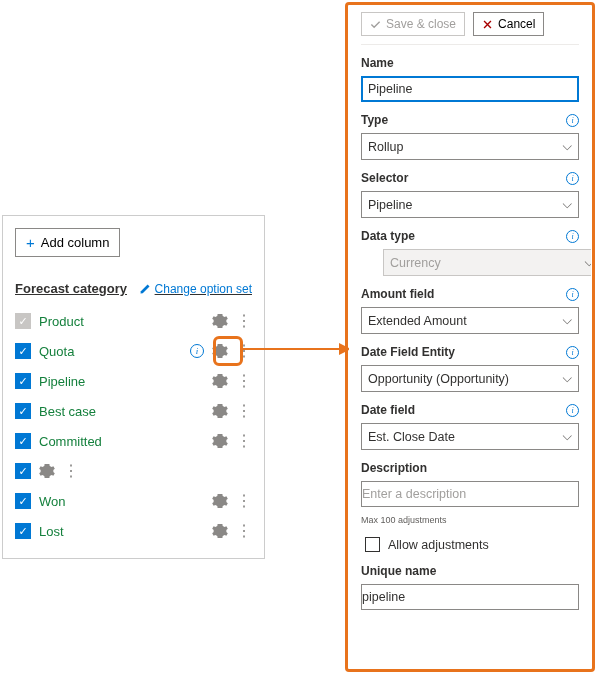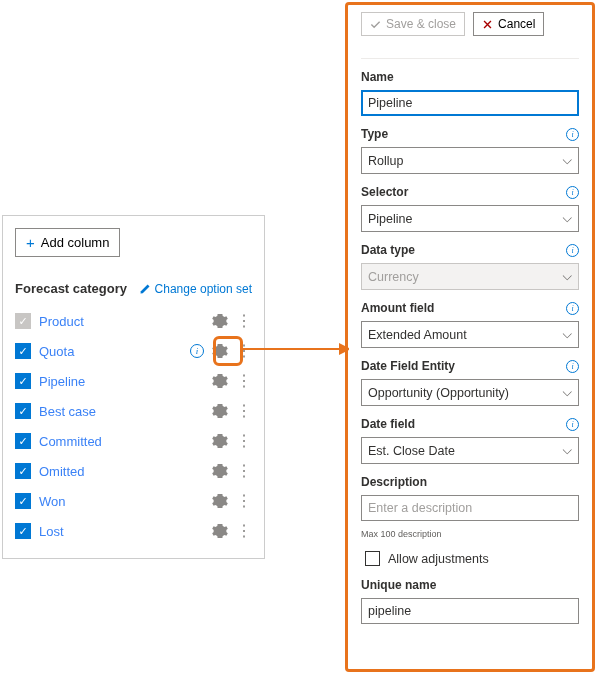--- a/index.html
+++ b/index.html
@@ -37,20 +37,21 @@
       color: #0078d4;
       font-size: 15px;
       line-height: 1;
     }
     .section-header {
       display: flex;
       justify-content: space-between;
       align-items: center;
       margin-top: 24px;
       margin-bottom: 10px;
+      text-decoration: underline;
     }
     .section-label { font-weight: 600; font-size: 13px; }
     .change-link {
       display: inline-flex;
       align-items: center;
       gap: 4px;
       color: #0078d4;
       font-size: 12px;
       cursor: pointer;
     }
@@ -65,21 +66,21 @@
     .cat-checkbox {
       width: 16px; height: 16px;
       background: #0078d4;
       display: inline-flex;
       align-items: center;
       justify-content: center;
       color: #fff;
       font-size: 11px;
     }
     .cat-checkbox.disabled { background: #c8c6c4; }
-    .cat-name { flex: 1; font-size: 13px; color: #3b82f6; }
+    .cat-name { flex: 1; font-size: 13px; color: #15803d; }
     .cat-row .info-i {
       width: 14px; height: 14px; border: 1px solid #0078d4; border-radius: 50%;
       display: inline-flex; align-items: center; justify-content: center;
       color: #0078d4; font-size: 9px; font-style: italic; font-family: Georgia, serif;
       cursor: default;
     }
     .cat-row .gear {
       width: 16px; height: 16px; cursor: pointer; color: #8a8886;
     }
     .cat-row .dots {
@@ -132,21 +133,21 @@
       padding: 6px 12px 6px 12px;
       display: flex;
       flex-direction: column;
       gap: 11px;
       overflow: hidden;
     }
     .action-row {
       display: flex;
       gap: 8px;
       border-bottom: 1px solid #edebe9;
-      padding-bottom: 22px;
+      padding-bottom: 8px;
     }
     .action-btn {
       display: inline-flex;
       align-items: center;
       gap: 5px;
       border: 1px solid #8a8886;
       background: #fff;
       padding: 4px 8px;
       font-size: 12px;
     }
@@ -158,40 +159,40 @@
     .field-label-row { display: flex; justify-content: space-between; align-items: center; }
     .field-label { font-size: 12px; font-weight: 600; }
     .info-icon {
       width: 13px; height: 13px; border: 1px solid #0078d4; border-radius: 50%;
       display: inline-flex; align-items: center; justify-content: center;
       color: #0078d4; font-size: 8px; font-style: italic; font-family: Georgia, serif;
     }
     .text-input {
       width: 100%;
       border: 1px solid #8a8886;
-      padding: 5px 6px;
+      padding: 5px 0;
       font-size: 12.5px;
       font-family: inherit;
       outline: none;
       color: #323130;
     }
     .text-input.focused { border: 2px solid #0078d4; padding: 4px 5px; }
     .text-input::placeholder { color: #a19f9d; }
     .select-input {
       width: 100%;
       border: 1px solid #8a8886;
       padding: 5px 6px;
       font-size: 12.5px;
       display: flex;
       justify-content: space-between;
       align-items: center;
       background: #fff;
       cursor: pointer;
     }
-    .select-input.disabled { background: #f3f2f1; color: #a19f9d; cursor: not-allowed; border-color: #c8c6c4; }
+    .select-input.disabled { background: #f3f2f1; color: #a19f9d; cursor: not-allowed; border-color: #c8c6c4; margin-left: 22px; }
     .select-input .chev { color: #605e5c; }
     .help-text { font-size: 9px; color: #605e5c; margin-top: 2px; }
     .check-row {
       display: flex;
       align-items: center;
       gap: 8px;
       margin: 1px 4px;
     }
     .check-row .box {
       width: 15px; height: 15px; border: 1px solid #323130; background: #fff;
@@ -254,21 +255,20 @@
     <div class="cat-row">
       <span class="cat-checkbox">✓</span>
       <span class="cat-name">Committed</span>
       <svg class="gear" viewBox="0 0 16 16" fill="currentColor">
           <path d="M8 10.5A2.5 2.5 0 108 5.5a2.5 2.5 0 000 5zm6.4-2.5c0-.4 0-.8-.1-1.1l1.5-1.2-1.4-2.4-1.8.6c-.6-.5-1.2-.8-1.9-1L10.4 1H5.6l-.3 1.9c-.7.2-1.3.5-1.9 1l-1.8-.6L.2 5.7l1.5 1.2c-.1.3-.1.7-.1 1.1s0 .8.1 1.1L.2 10.3l1.4 2.4 1.8-.6c.6.5 1.2.8 1.9 1l.3 1.9h4.8l.3-1.9c.7-.2 1.3-.5 1.9-1l1.8.6 1.4-2.4-1.5-1.2c.1-.3.1-.7.1-1.1z"></path>
         </svg>
       <span class="dots">⋮</span>
     </div>
     <div class="cat-row">
       <span class="cat-checkbox">✓</span>
-      <span class="cat-name">Omitted</span>
       <svg class="gear" viewBox="0 0 16 16" fill="currentColor">
           <path d="M8 10.5A2.5 2.5 0 108 5.5a2.5 2.5 0 000 5zm6.4-2.5c0-.4 0-.8-.1-1.1l1.5-1.2-1.4-2.4-1.8.6c-.6-.5-1.2-.8-1.9-1L10.4 1H5.6l-.3 1.9c-.7.2-1.3.5-1.9 1l-1.8-.6L.2 5.7l1.5 1.2c-.1.3-.1.7-.1 1.1s0 .8.1 1.1L.2 10.3l1.4 2.4 1.8-.6c.6.5 1.2.8 1.9 1l.3 1.9h4.8l.3-1.9c.7-.2 1.3-.5 1.9-1l1.8.6 1.4-2.4-1.5-1.2c.1-.3.1-.7.1-1.1z"></path>
         </svg>
       <span class="dots">⋮</span>
     </div>
     <div class="cat-row">
       <span class="cat-checkbox">✓</span>
       <span class="cat-name">Won</span>
       <svg class="gear" viewBox="0 0 16 16" fill="currentColor">
           <path d="M8 10.5A2.5 2.5 0 108 5.5a2.5 2.5 0 000 5zm6.4-2.5c0-.4 0-.8-.1-1.1l1.5-1.2-1.4-2.4-1.8.6c-.6-.5-1.2-.8-1.9-1L10.4 1H5.6l-.3 1.9c-.7.2-1.3.5-1.9 1l-1.8-.6L.2 5.7l1.5 1.2c-.1.3-.1.7-.1 1.1s0 .8.1 1.1L.2 10.3l1.4 2.4 1.8-.6c.6.5 1.2.8 1.9 1l.3 1.9h4.8l.3-1.9c.7-.2 1.3-.5 1.9-1l1.8.6 1.4-2.4-1.5-1.2c.1-.3.1-.7.1-1.1z"></path>
@@ -377,21 +377,21 @@
         <span>Est. Close Date</span>
         <span class="chev">⌵</span>
       </div>
   </div>
 
   <div class="field-group">
     <div class="field-label-row">
         <span class="field-label">Description</span>
       </div>
     <input class="text-input" placeholder="Enter a description" style="">
-    <span class="help-text">Max 100 description</span>
+    <span class="help-text">Max 100 adjustments</span>
   </div>
 
   <div class="check-row">
     <span class="box"></span>
     <span class="lbl">Allow adjustments</span>
   </div>
 
   <div class="field-group">
     <div class="field-label-row">
         <span class="field-label">Unique name</span>

